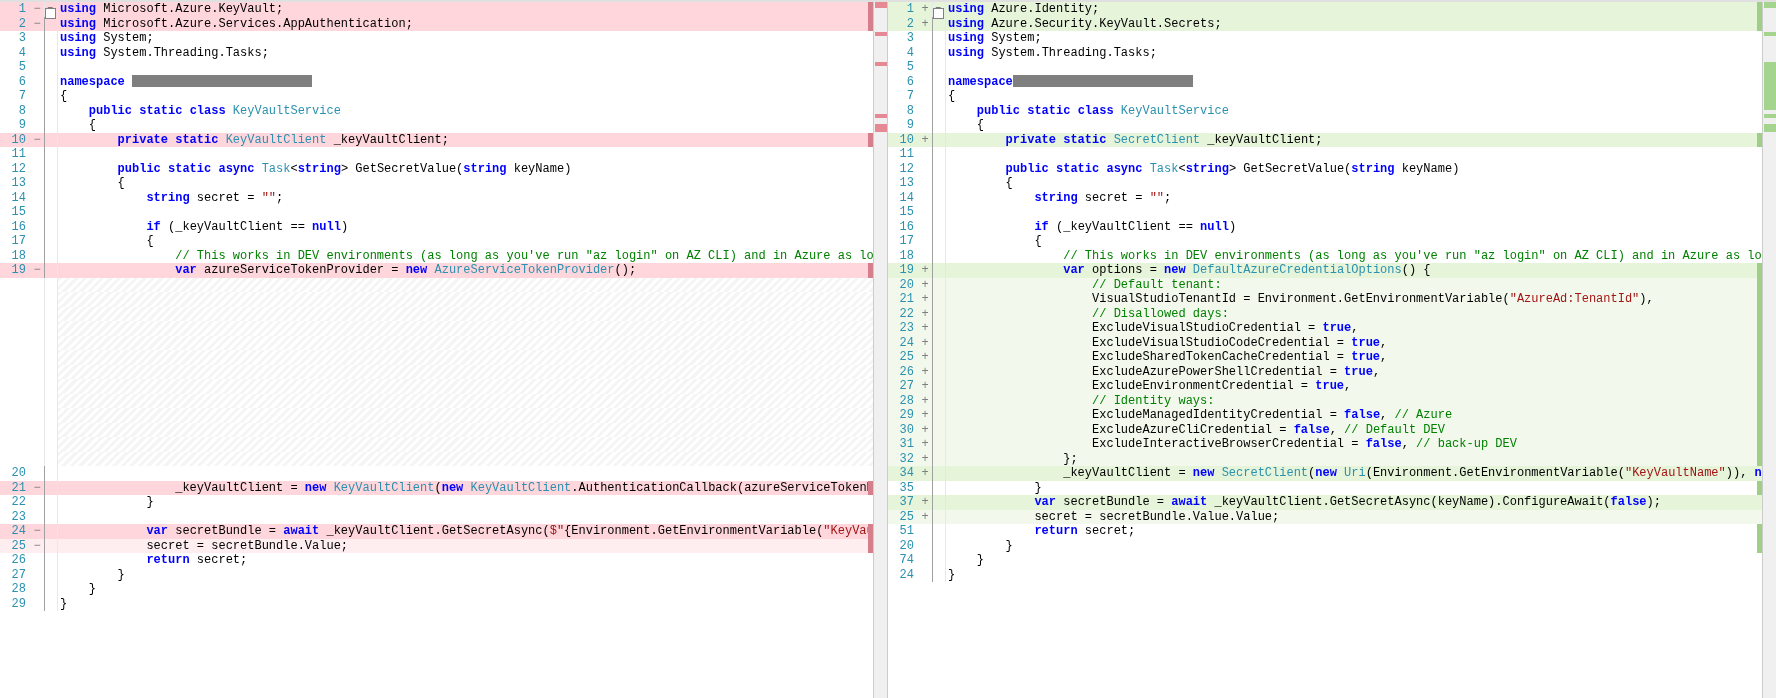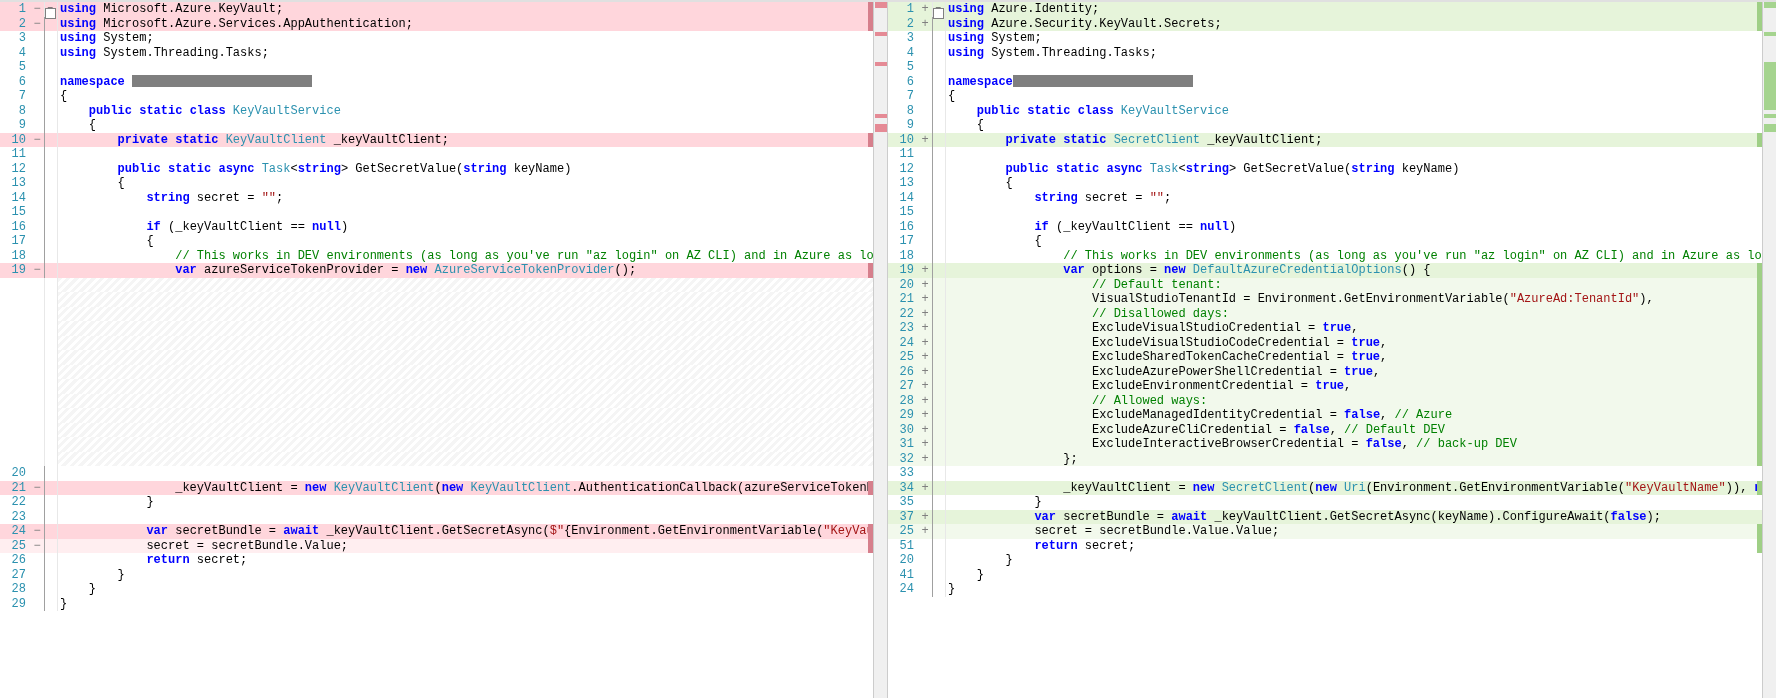--- a/index.html
+++ b/index.html
@@ -225,33 +225,32 @@
         <div class="line "><span class="ln">18</span><span class="marker"></span><span class="outline box"></span><span class="code">                <span class="cmt">// This works in DEV environments (as long as you've run "az login" on AZ CLI) and in Azure as long as Manag</span></span></div>
         <div class="line bg-add"><span class="ln">19</span><span class="marker">+</span><span class="outline box"></span><span class="code">                <span class="kw">var</span> options = <span class="kw">new</span> <span class="type">DefaultAzureCredentialOptions</span>() {</span></div>
         <div class="line bg-add-lt"><span class="ln">20</span><span class="marker">+</span><span class="outline box"></span><span class="code">                    <span class="cmt">// Default tenant:</span></span></div>
         <div class="line bg-add-lt"><span class="ln">21</span><span class="marker">+</span><span class="outline box"></span><span class="code">                    VisualStudioTenantId = Environment.GetEnvironmentVariable(<span class="str">"AzureAd:TenantId"</span>),</span></div>
         <div class="line bg-add-lt"><span class="ln">22</span><span class="marker">+</span><span class="outline box"></span><span class="code">                    <span class="cmt">// Disallowed days:</span></span></div>
         <div class="line bg-add-lt"><span class="ln">23</span><span class="marker">+</span><span class="outline box"></span><span class="code">                    ExcludeVisualStudioCredential = <span class="kw">true</span>,</span></div>
         <div class="line bg-add-lt"><span class="ln">24</span><span class="marker">+</span><span class="outline box"></span><span class="code">                    ExcludeVisualStudioCodeCredential = <span class="kw">true</span>,</span></div>
         <div class="line bg-add-lt"><span class="ln">25</span><span class="marker">+</span><span class="outline box"></span><span class="code">                    ExcludeSharedTokenCacheCredential = <span class="kw">true</span>,</span></div>
         <div class="line bg-add-lt"><span class="ln">26</span><span class="marker">+</span><span class="outline box"></span><span class="code">                    ExcludeAzurePowerShellCredential = <span class="kw">true</span>,</span></div>
         <div class="line bg-add-lt"><span class="ln">27</span><span class="marker">+</span><span class="outline box"></span><span class="code">                    ExcludeEnvironmentCredential = <span class="kw">true</span>,</span></div>
-        <div class="line bg-add-lt"><span class="ln">28</span><span class="marker">+</span><span class="outline box"></span><span class="code">                    <span class="cmt">// Allowed ways:</span></span></div>
+        <div class="line bg-add-lt"><span class="ln">28</span><span class="marker">+</span><span class="outline box"></span><span class="code">                    <span class="cmt">// Identity ways:</span></span></div>
         <div class="line bg-add-lt"><span class="ln">29</span><span class="marker">+</span><span class="outline box"></span><span class="code">                    ExcludeManagedIdentityCredential = <span class="kw">false</span>, <span class="cmt">// Azure</span></span></div>
         <div class="line bg-add-lt"><span class="ln">30</span><span class="marker">+</span><span class="outline box"></span><span class="code">                    ExcludeAzureCliCredential = <span class="kw">false</span>, <span class="cmt">// Default DEV</span></span></div>
         <div class="line bg-add-lt"><span class="ln">31</span><span class="marker">+</span><span class="outline box"></span><span class="code">                    ExcludeInteractiveBrowserCredential = <span class="kw">false</span>, <span class="cmt">// back-up DEV</span></span></div>
         <div class="line bg-add-lt"><span class="ln">32</span><span class="marker">+</span><span class="outline box"></span><span class="code">                };</span></div>
-        <div class="line "><span class="ln">33</span><span class="marker"></span><span class="outline box"></span><span class="code"></span></div>
         <div class="line bg-add"><span class="ln">34</span><span class="marker">+</span><span class="outline box"></span><span class="code">                _keyVaultClient = <span class="kw">new</span> <span class="type">SecretClient</span>(<span class="kw">new</span> <span class="type">Uri</span>(Environment.GetEnvironmentVariable(<span class="str">"KeyVaultName"</span>)), <span class="kw">new</span> </span></div>
         <div class="line "><span class="ln">35</span><span class="marker"></span><span class="outline box"></span><span class="code">            }</span></div>
         <div class="line bg-add"><span class="ln">37</span><span class="marker">+</span><span class="outline box"></span><span class="code">            <span class="kw">var</span> secretBundle = <span class="kw">await</span> _keyVaultClient.GetSecretAsync(keyName).ConfigureAwait(<span class="kw">false</span>);</span></div>
         <div class="line bg-add-lt"><span class="ln">25</span><span class="marker">+</span><span class="outline box"></span><span class="code">            secret = secretBundle.Value.Value;</span></div>
         <div class="line "><span class="ln">51</span><span class="marker"></span><span class="outline box"></span><span class="code">            <span class="kw">return</span> secret;</span></div>
         <div class="line "><span class="ln">20</span><span class="marker"></span><span class="outline box"></span><span class="code">        }</span></div>
-        <div class="line "><span class="ln">41</span><span class="marker"></span><span class="outline box"></span><span class="code">    }</span></div>
+        <div class="line "><span class="ln">74</span><span class="marker"></span><span class="outline box"></span><span class="code">    }</span></div>
         <div class="line "><span class="ln">24</span><span class="marker"></span><span class="outline box"></span><span class="code">}</span></div>
       </div>
     <div class="change-bar" id="right-cb">
         <div class="cb cb-grn" style="top:0px;height:14.5px"></div>
         <div class="cb cb-grn" style="top:14.5px;height:14.5px"></div>
         <div class="cb cb-grn" style="top:130.5px;height:14.5px"></div>
         <div class="cb cb-grn" style="top:261px;height:14.5px"></div>
         <div class="cb cb-grn" style="top:275.5px;height:14.5px"></div>
         <div class="cb cb-grn" style="top:290px;height:14.5px"></div>
         <div class="cb cb-grn" style="top:304.5px;height:14.5px"></div>

